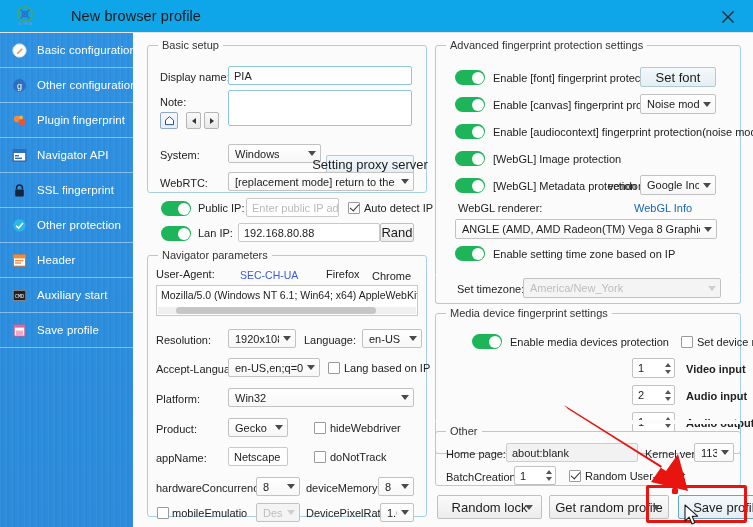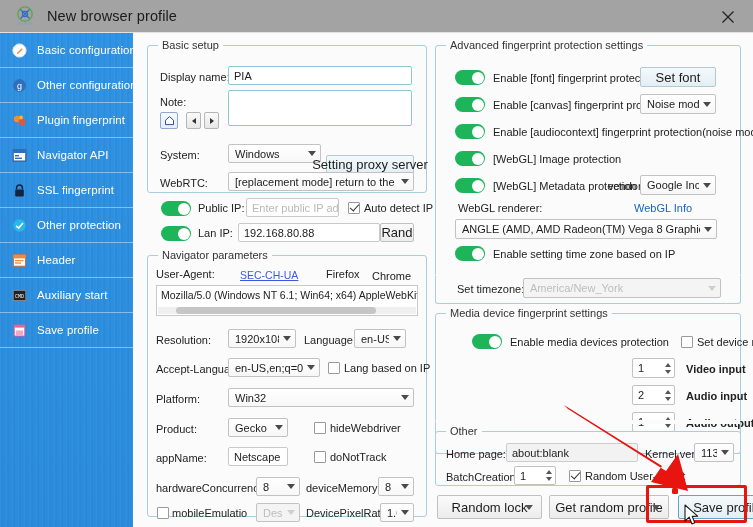--- a/index.html
+++ b/index.html
@@ -13,23 +13,23 @@
   #app {
     position: relative;
     width: 753px; height: 527px;
     background: #fafafa;
   }
 
   
   .titlebar {
     position: absolute; left: 0; top: 0;
     width: 753px; height: 33px;
-    background: #a3a3a3;
+    background: #0ea5e9;
     border-bottom: 1px solid #e2e2e2;
-    display: flex; align-items: center;
+    display: flex; align-items: center; gap: 24px;
   }
   .logo {
     margin-left: 14px;
     width: 22px; height: 22px;
     position: relative;
   }
   .logo svg { display: block; }
   .title-text {
     margin-left: 11px;
     font-size: 14.5px;
@@ -256,21 +256,21 @@
     width: 200px; height: 7px;
     background: #c6c6c6;
     border-radius: 4px;
   }
 
   .link {
     font-size: 11px;
     color: #1565c0;
     cursor: pointer;
   }
-  .blue-txt { color: #3b5bdb; font-size: 10.5px; text-decoration: underline; }
+  .blue-txt { color: #3b5bdb; font-size: 10.5px; }
 
   
   .nbtn {
     width: 18px; height: 17px;
     border: 1px solid #8fa8cc;
     background: linear-gradient(180deg,#f6f9fd,#e6eef8);
     display:flex;align-items:center;justify-content:center;
     border-radius: 2px; cursor: pointer;
   }
   .nbtn.g {
@@ -477,21 +477,21 @@
             <div class="hthumb"></div>
           </div>
       </div>
 
       <div class="lbl" style="position:absolute; left:8px; top:78px;">Resolution:</div>
       <div class="combo" style="position:absolute; left:80px; top:73px; width:68px; height:19px;">
         <span class="cval">1920x1080</span>
           <span class="carrow"></span>
       </div>
       <div class="lbl" style="position:absolute; left:156px; top:78px;">Language:</div>
-      <div class="combo" style="position:absolute; left:206px; top:73px; width:52px; height:19px;">
+      <div class="combo" style="position:absolute; left:214px; top:73px; width:60px; height:19px;">
         <span class="cval">en-US</span>
           <span class="carrow"></span>
       </div>
 
       <div class="lbl" style="position:absolute; left:8px; top:107px;">Accept-Language:</div>
       <div class="combo" style="position:absolute; left:80px; top:102px; width:92px; height:19px;">
         <span class="cval">en-US,en;q=0.9</span>
           <span class="carrow"></span>
       </div>
       <div class="cb" style="position:absolute; left:180px; top:106px;"></div>

